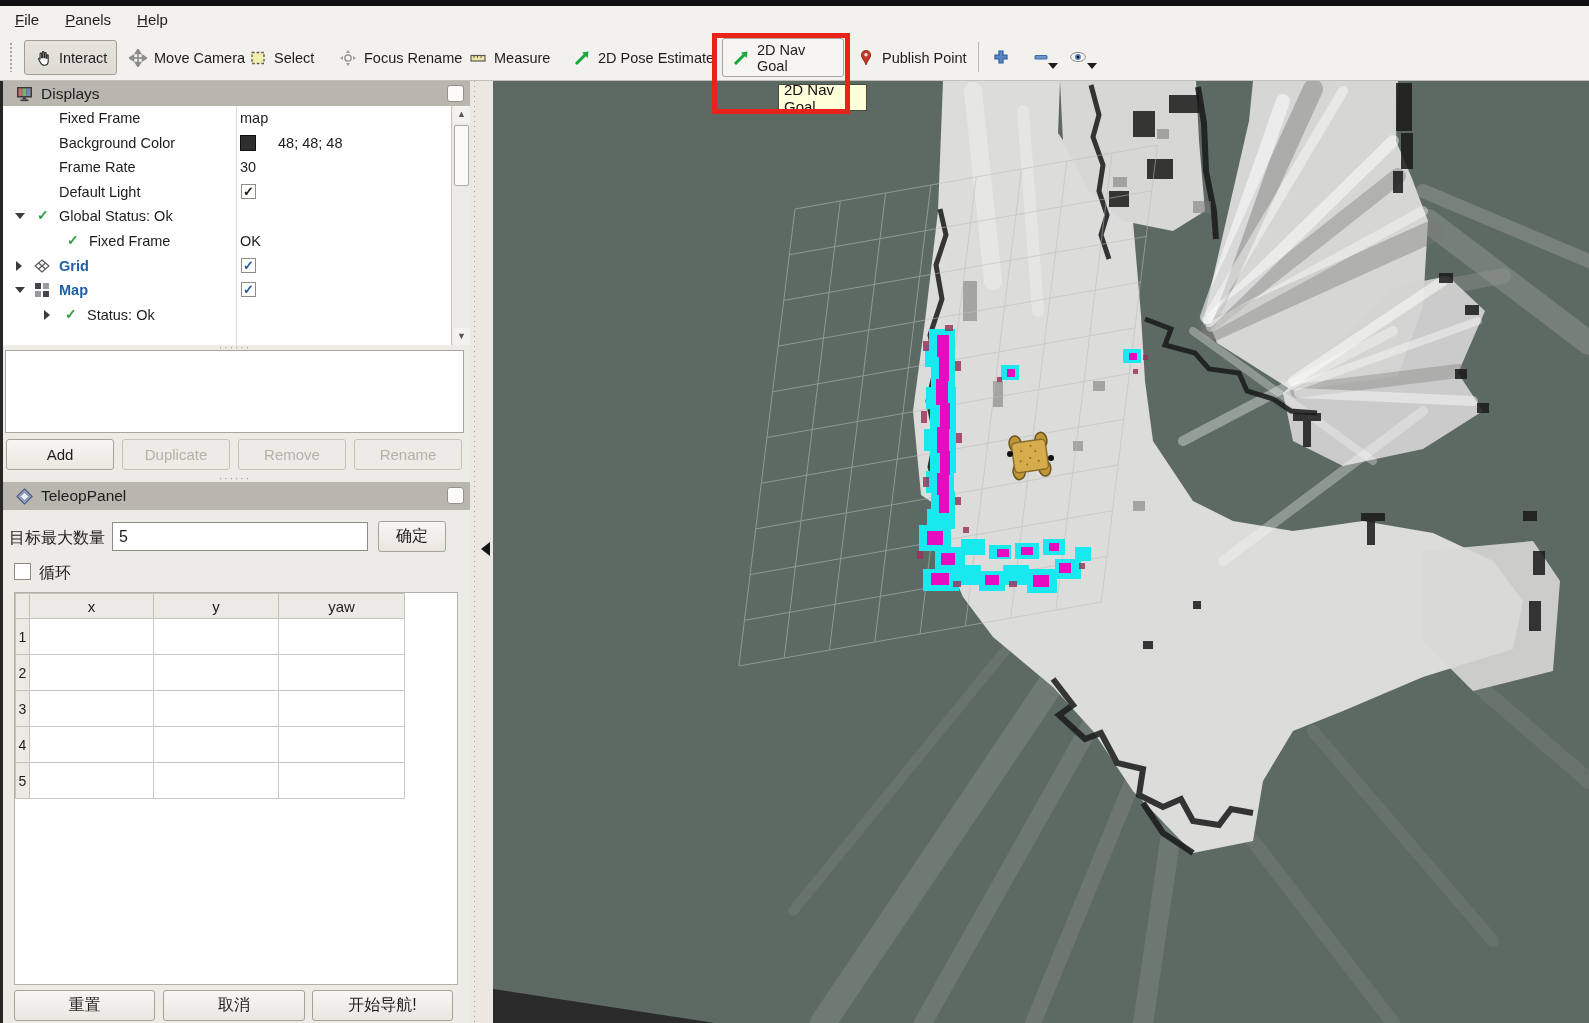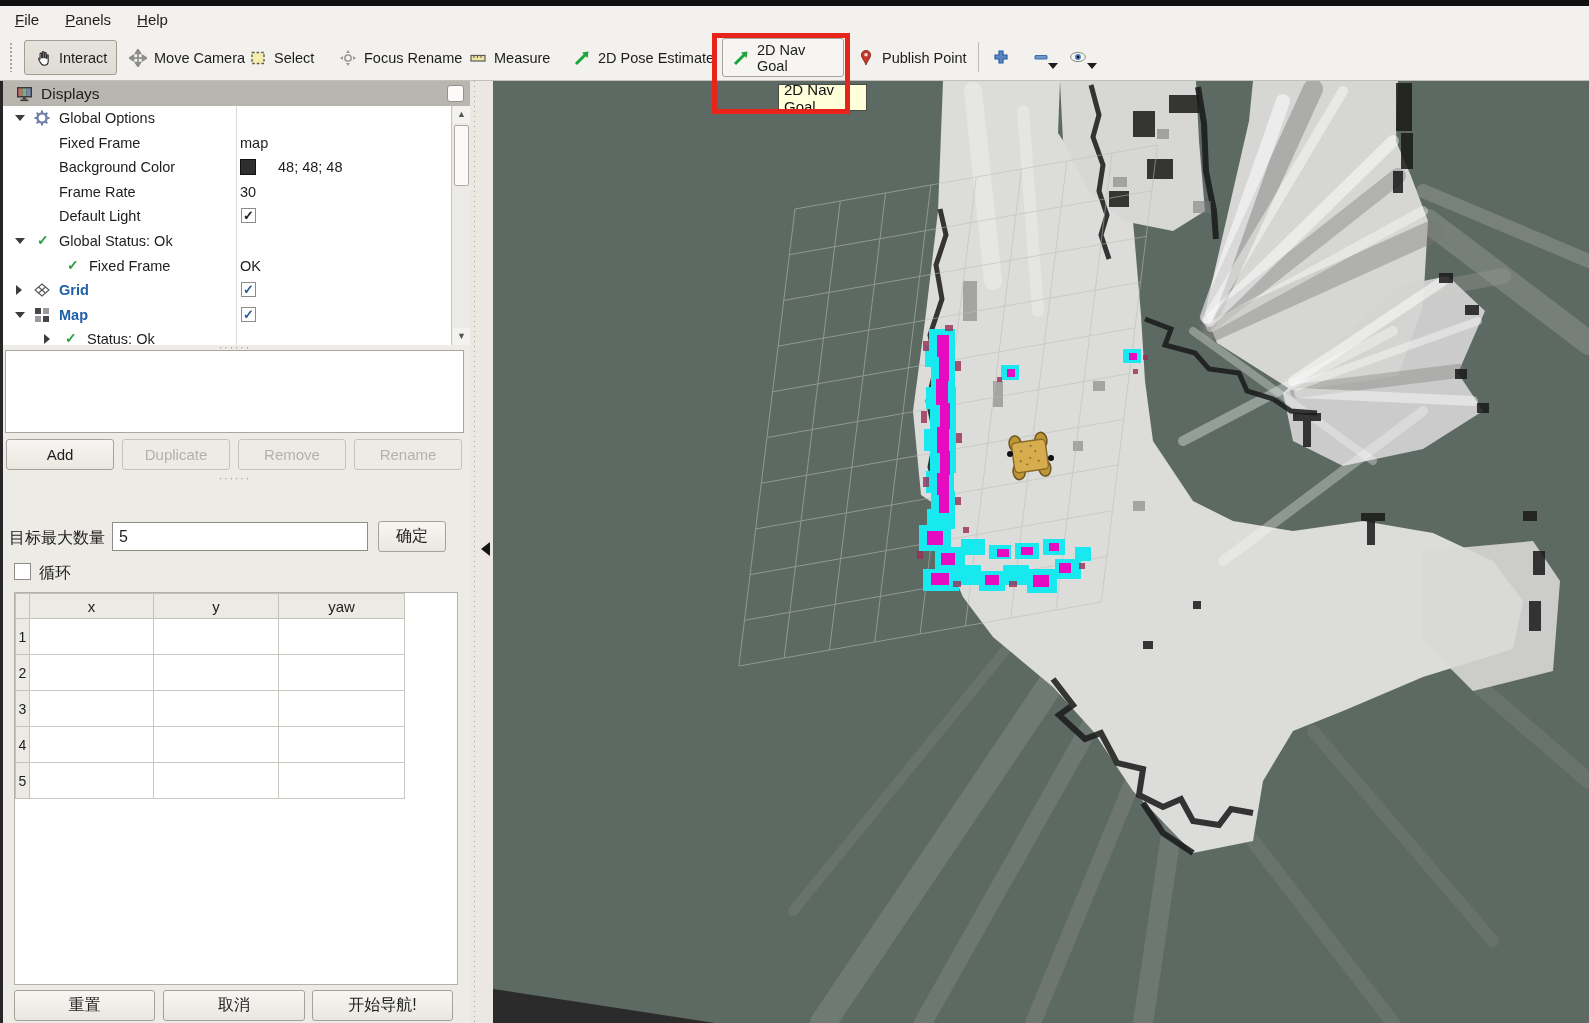--- a/index.html
+++ b/index.html
@@ -227,37 +227,20 @@
       <rect x="6.6" y="11.5" width="3.6" height="2" fill="#3a3a3a"></rect>
       <rect x="4.4" y="13.5" width="8" height="1.6" fill="#3a3a3a"></rect>
     </svg>
     <span>Displays</span>
     <div class="float-box"></div>
   </div>
 
   <div class="tree">
     <div class="tree-coldiv"></div>
 
-    <div class="trow">
-      <span class="tri-d" style="left:12px;"></span>
-      <svg class="ticon" style="left:31px;" viewBox="0 0 16 16">
-        <circle cx="8" cy="8" r="4.6" fill="none" stroke="#6f7fa8" stroke-width="2.4"></circle>
-        <g stroke="#6f7fa8" stroke-width="2">
-          <line x1="8" y1="0.5" x2="8" y2="3"></line>
-            <line x1="8" y1="13" x2="8" y2="15.5"></line>
-          <line x1="0.5" y1="8" x2="3" y2="8"></line>
-            <line x1="13" y1="8" x2="15.5" y2="8"></line>
-          <line x1="2.7" y1="2.7" x2="4.5" y2="4.5"></line>
-            <line x1="11.5" y1="11.5" x2="13.3" y2="13.3"></line>
-          <line x1="2.7" y1="13.3" x2="4.5" y2="11.5"></line>
-            <line x1="11.5" y1="4.5" x2="13.3" y2="2.7"></line>
-        </g>
-      </svg>
-      <span class="lbl" style="left:56px;">Global Options</span>
-    </div>
 
     <div class="trow">
       <span class="lbl" style="left:56px;">Fixed Frame</span>
       <span class="val">map</span>
     </div>
 
     <div class="trow">
       <span class="lbl" style="left:56px;">Background Color</span>
       <span class="swatch"></span>
       <span class="swtext">48; 48; 48</span>
@@ -334,20 +317,28 @@
     </div>
   <div class="btn abs disabled" style="left:238px; top:358px; width:108px; height:31px;">
       <span>Remove</span>
     </div>
   <div class="btn abs disabled" style="left:354px; top:358px; width:108px; height:31px;">
       <span>Rename</span>
     </div>
 
   <div class="hdots" style="top:395px;">······</div>
 
+  <div class="panel-header" style="top:401px; height:28px;">
+    <svg width="17" height="17" viewBox="0 0 17 17">
+      <polygon points="8.5,1 16,8.5 8.5,16 1,8.5" fill="#9fb0cc" stroke="#4a5a80" stroke-width="1.2"></polygon>
+      <polygon points="8.5,4 13,8.5 8.5,13 4,8.5" fill="#e8edf5" stroke="#4a5a80" stroke-width=".8"></polygon>
+    </svg>
+    <span>TeleopPanel</span>
+    <div class="float-box" style="top:5px;"></div>
+  </div>
 
   <span class="abs cjk" style="left:9px; top:447px;">目标最大数量</span>
   <div class="abs input" style="left:112px; top:441px; width:256px; height:29px;">
     <span>5</span>
   </div>
   <div class="btn abs cjk" style="left:378px; top:440px; width:68px; height:31px;">
     <span>确定</span>
   </div>
 
   <div class="abs qcheck" style="left:14px; top:482px; width:17px; height:17px;"></div>

